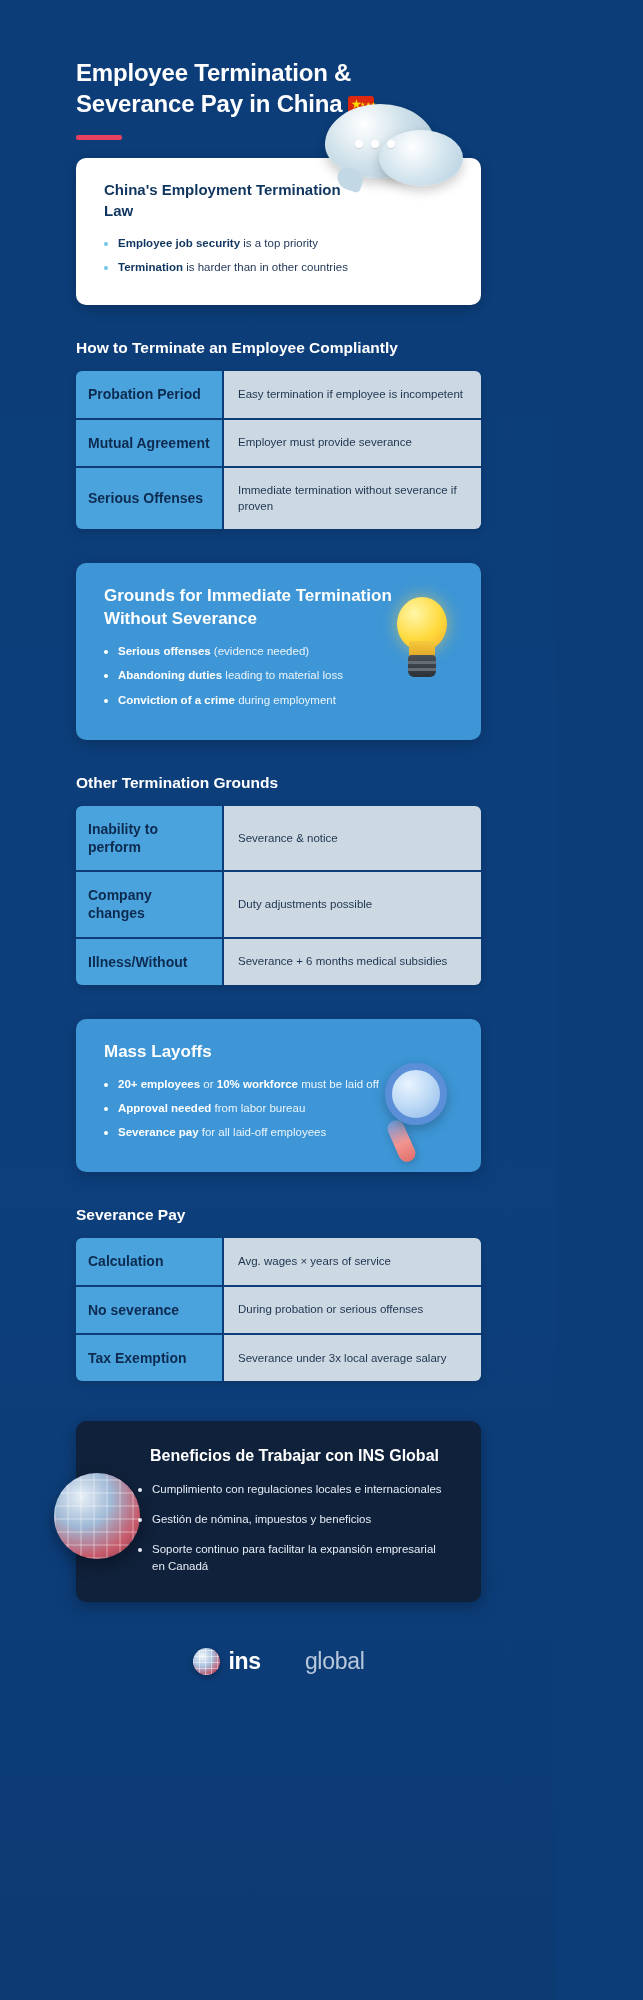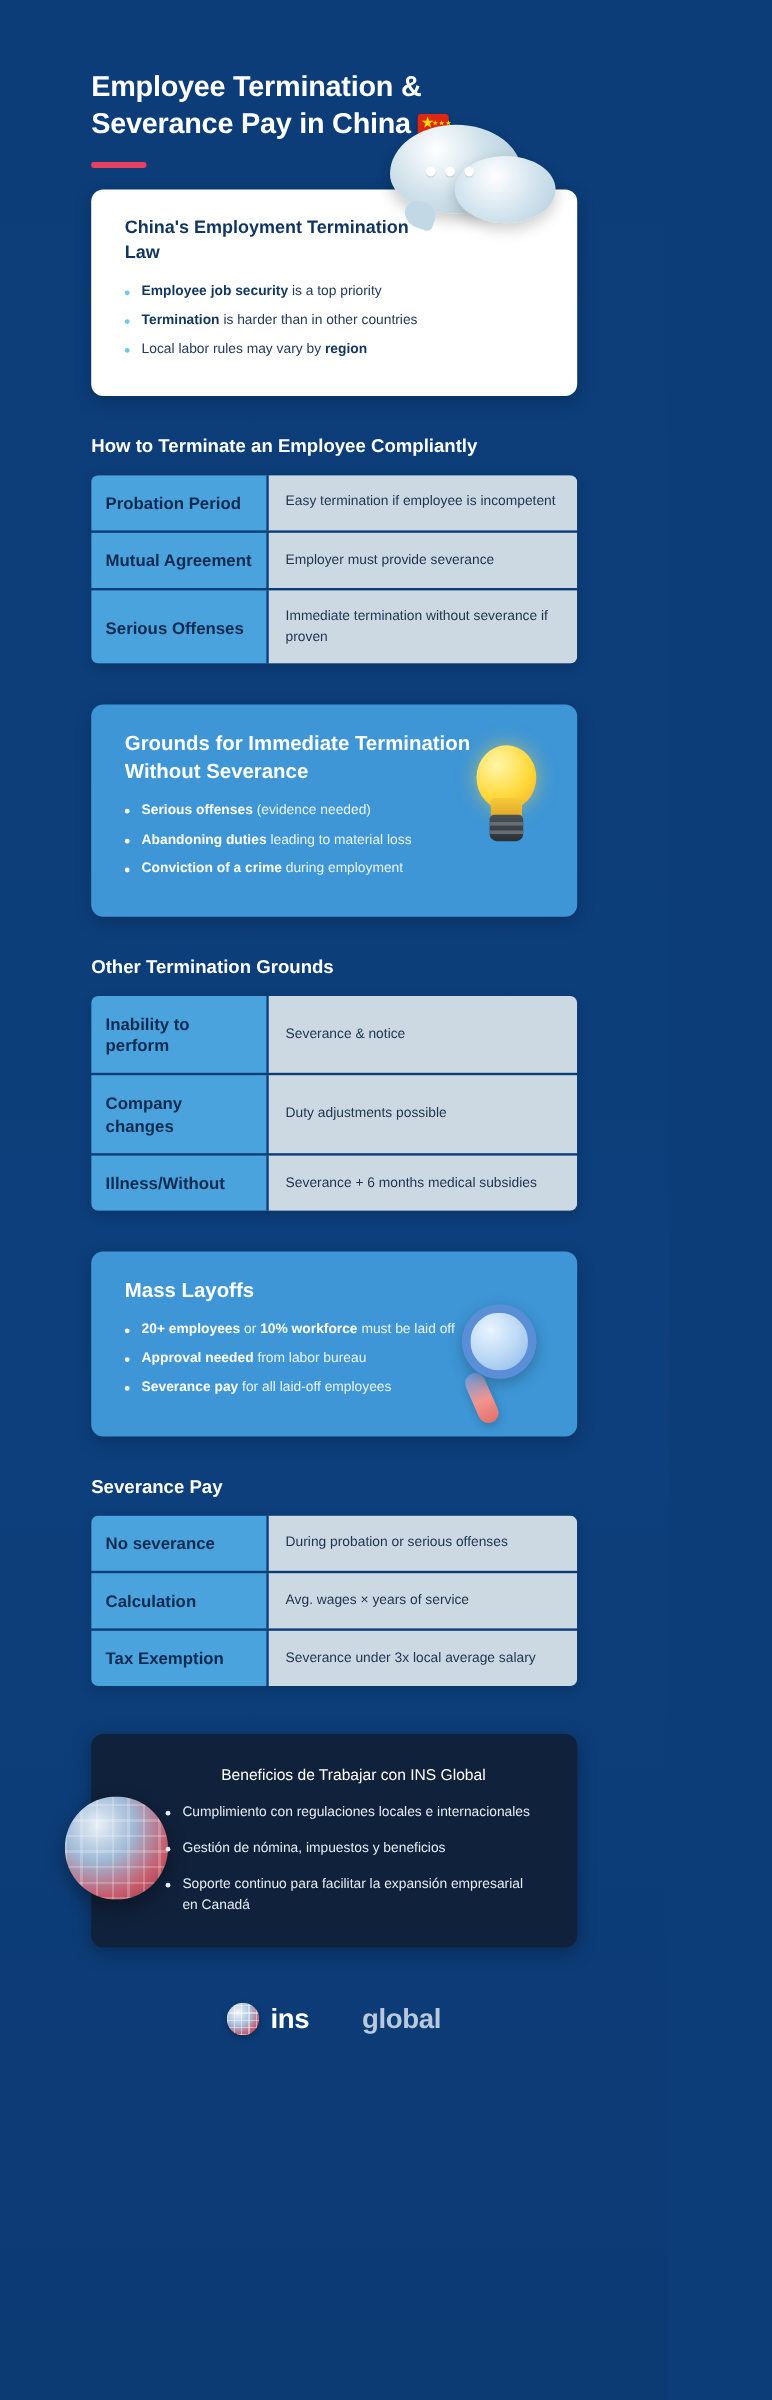--- a/index.html
+++ b/index.html
@@ -304,25 +304,25 @@
   .darkcard{
     position:relative;
     background:#10213b;
     border-radius:10px;
     padding:26px 30px 26px 62px;
     margin:40px 0 0 0;
     box-shadow:0 4px 16px rgba(0,0,0,.3);
     box-sizing:border-box;
   }
   .darkcard h3{
-    font-size:13px;
+    font-size:16px;
     text-align:center;
     margin:0 0 16px 0;
     color:#ffffff;
-    font-weight:normal;
+    font-weight:bold;
   }
   .darkcard ul{margin:0;padding:0;list-style:none;}
   .darkcard li{
     font-size:11.5px;
     line-height:1.55;
     color:#e4ecf5;
     padding-left:14px;
     position:relative;
     margin-bottom:12px;
   }
@@ -349,21 +349,21 @@
       repeating-linear-gradient(90deg, rgba(255,255,255,.45) 0 1px, transparent 1px 6px),
       repeating-linear-gradient(0deg, rgba(255,255,255,.45) 0 1px, transparent 1px 6px),
       radial-gradient(circle at 34% 30%, #f3f7fb 0%, #a9c2de 40%, #c0566c 75%, #7e3348 100%);
     box-shadow:0 2px 6px rgba(0,0,0,.3);
   }
   .logo-text{
     font-size:23px;
     letter-spacing:-0.3px;
   }
   .logo-text .b{font-weight:bold;color:#ffffff;}
-  .logo-text .g{font-weight:bold;color:#b9c9dc;margin-left:44px;}
+  .logo-text .g{font-weight:normal;color:#b9c9dc;margin-left:44px;}
 </style>
 </head>
 <body>
 
 <div class="page">
   <div class="wrap">
 
     <h1 class="title">
       <span>Employee Termination &amp;</span><br>
       <span>Severance Pay in China</span><span class="flag"></span>
@@ -373,21 +373,20 @@
     <div class="lawcard">
       <div class="bubbles">
         <div class="bub1"></div>
         <div class="bub2"></div>
         <div class="dots"><i></i><i></i><i></i></div>
       </div>
       <h2>China's Employment Termination Law</h2>
       <ul>
         <li><b>Employee job security</b><span> is a top priority</span></li>
         <li><b>Termination</b><span> is harder than in other countries</span></li>
-        <li><span>Local labor rules may vary by </span><b>region</b></li>
       </ul>
     </div>
 
     <h2 class="sec-h">How to Terminate an Employee Compliantly</h2>
     <div class="tbl">
       <div class="row">
         <div class="cell-l">Probation Period</div>
         <div class="cell-r">Easy termination if employee is incompetent</div>
       </div>
       <div class="row">
@@ -439,26 +438,26 @@
       <ul>
         <li><b>20+ employees</b><span> or </span><b>10% workforce</b><span> must be laid off</span></li>
         <li><b>Approval needed</b><span> from labor bureau</span></li>
         <li><b>Severance pay</b><span> for all laid-off employees</span></li>
       </ul>
     </div>
 
     <h2 class="sec-h">Severance Pay</h2>
     <div class="tbl">
       <div class="row">
+        <div class="cell-l">Calculation</div>
+        <div class="cell-r">Avg. wages × years of service</div>
+      </div>
+      <div class="row">
         <div class="cell-l">No severance</div>
         <div class="cell-r">During probation or serious offenses</div>
-      </div>
-      <div class="row">
-        <div class="cell-l">Calculation</div>
-        <div class="cell-r">Avg. wages × years of service</div>
       </div>
       <div class="row">
         <div class="cell-l">Tax Exemption</div>
         <div class="cell-r">Severance under 3x local average salary</div>
       </div>
     </div>
 
     <div class="darkcard">
       <div class="globe"></div>
       <h3>Beneficios de Trabajar con INS Global</h3>

